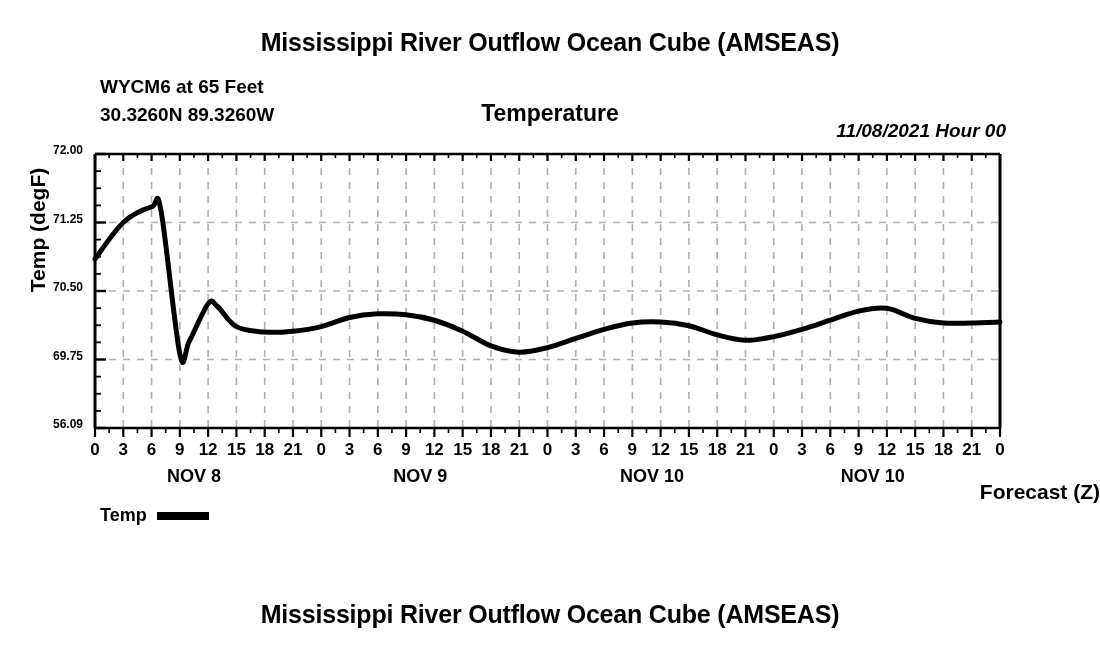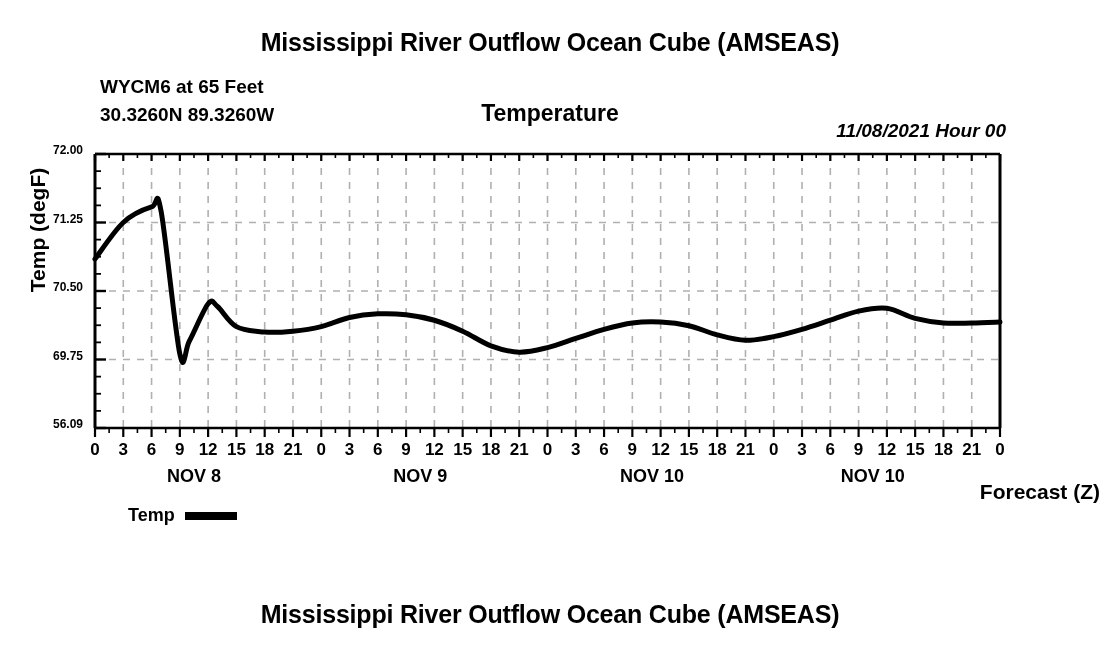--- a/index.html
+++ b/index.html
@@ -116,21 +116,20 @@
     position: absolute;
     left: 100px;
     top: 505px;
     display: flex;
     align-items: center;
     gap: 10px;
   }
   .legend-label {
     font-size: 18px;
     font-weight: bold;
-    margin-left: 28px;
   }
   .legend-swatch {
     width: 52px;
     height: 8px;
     background: #000000;
   }
   svg { display: block; }
 </style>
 </head>
 <body>

